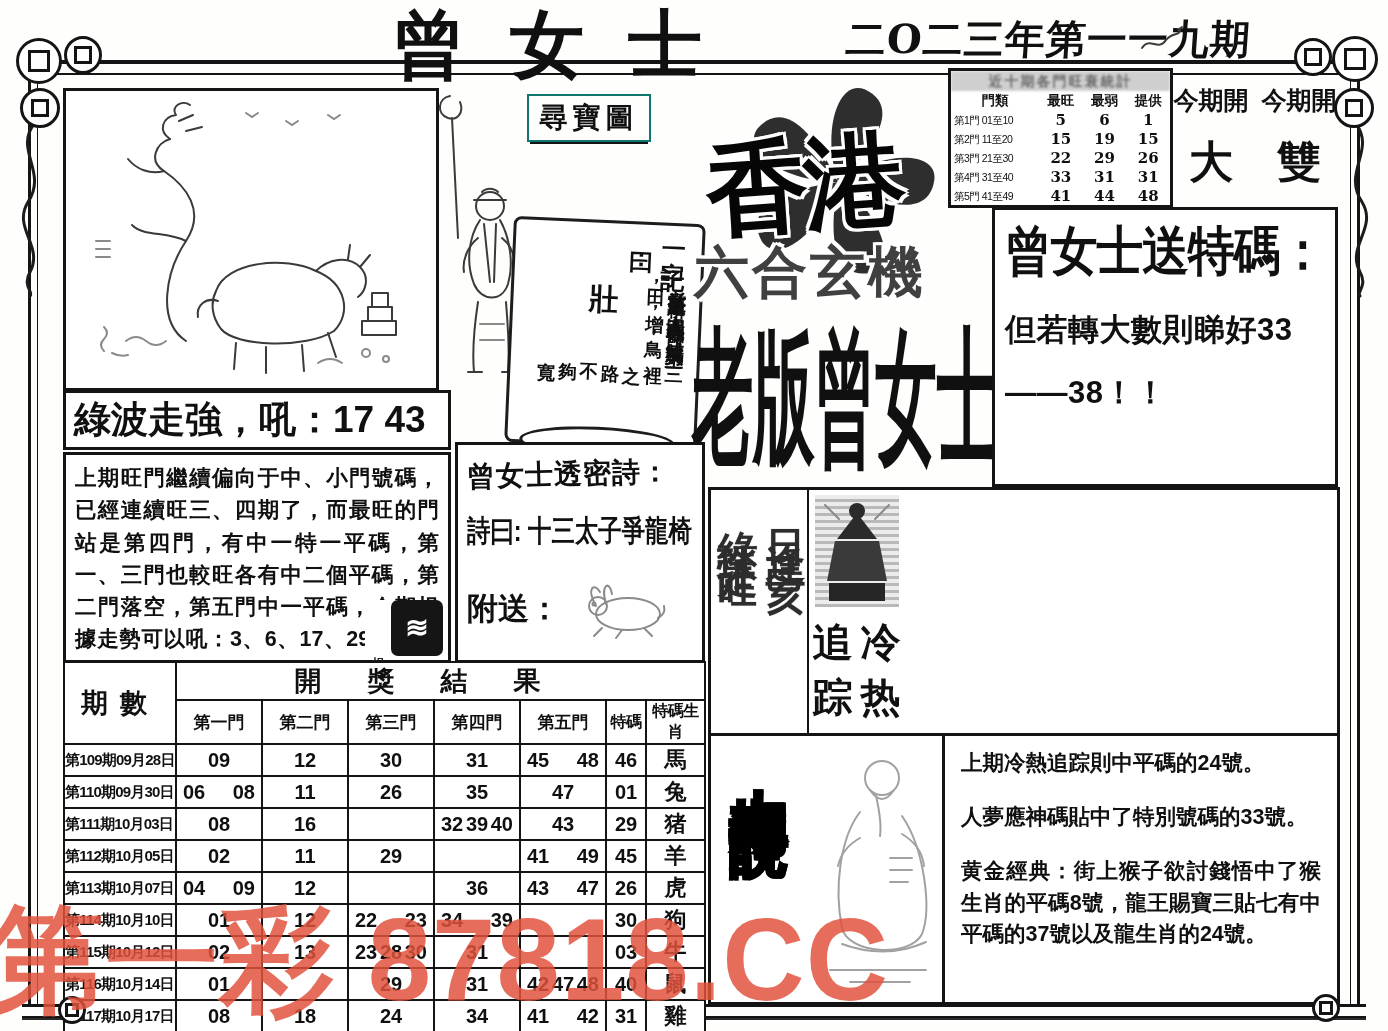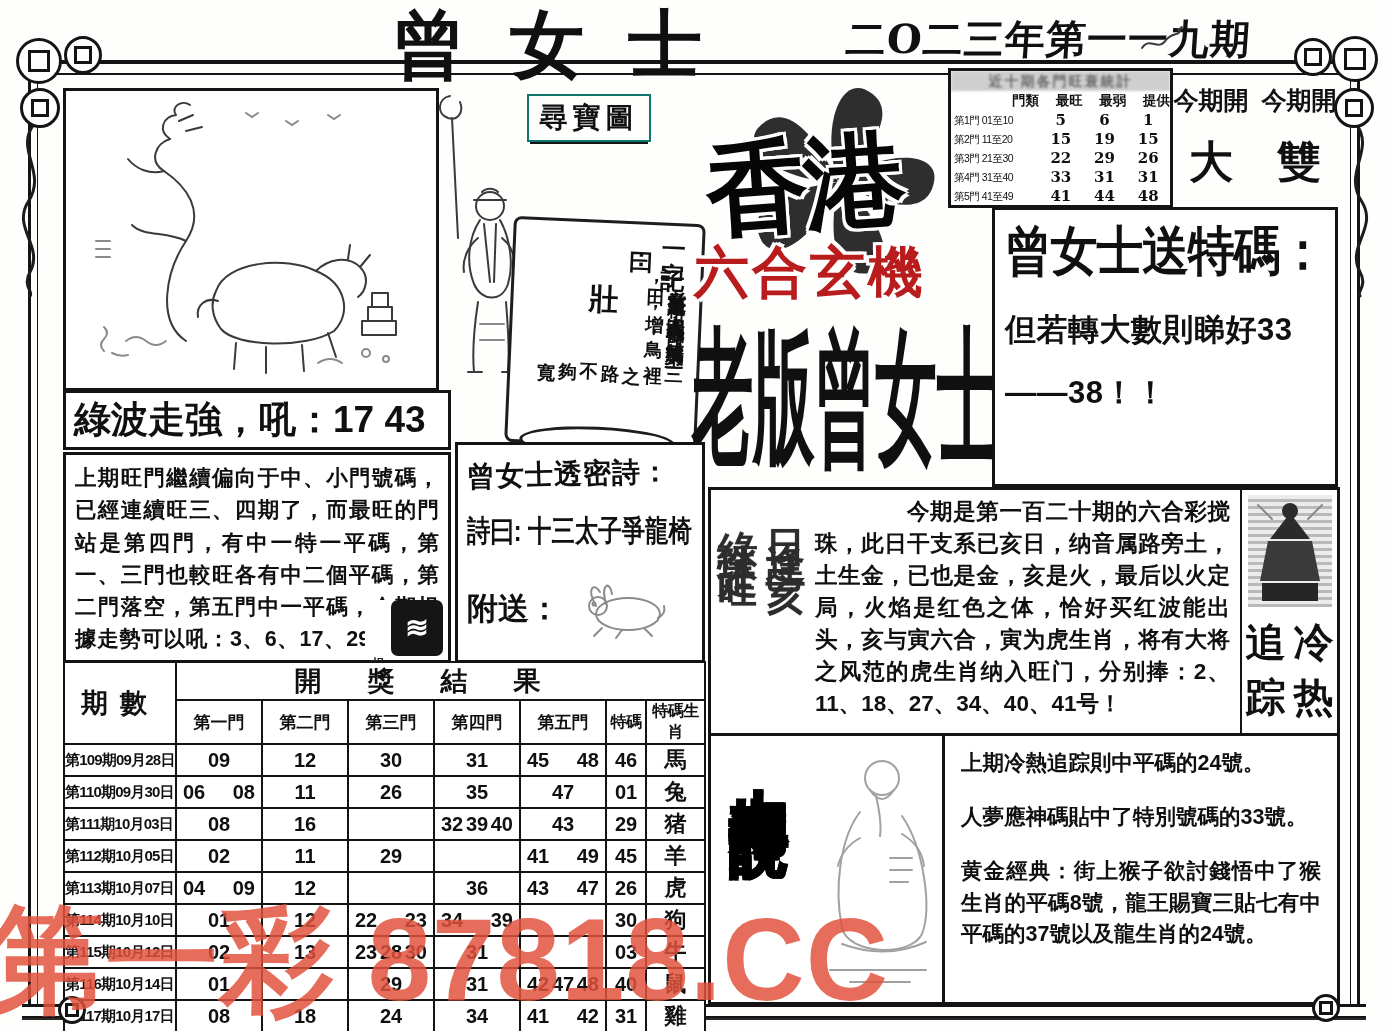--- a/index.html
+++ b/index.html
@@ -42,31 +42,31 @@
   .scroll-head{font-size:24px;font-weight:900;letter-spacing:6px;margin-left:6px;}
   .scroll-head b{font-size:30px;margin-top:26px;display:inline-block;}
   .scroll-line{font-size:18.5px;font-weight:800;letter-spacing:2px;line-height:1.15;}
   .scroll-sig{font-size:14px;font-weight:800;margin-top:120px;}
 
   
   .logo-blob{left:688px;top:70px;width:302px;height:238px;}
   .logo-hk{left:706px;top:118px;font-size:102px;font-weight:900;font-family:"DejaVu Serif",serif;
         letter-spacing:-4px;transform:rotate(-4deg);color:#060606;white-space:nowrap;
         text-shadow:-3px 0 #fff,3px 0 #fff,0 -3px #fff,0 3px #fff,-3px -3px #fff,3px 3px #fff,3px -3px #fff,-3px 3px #fff;}
-  .logo-sub{left:694px;top:236px;font-size:55px;font-weight:900;letter-spacing:3px;color:#b91c1c;white-space:nowrap;
+  .logo-sub{left:694px;top:236px;font-size:55px;font-weight:900;letter-spacing:3px;color:#404040;white-space:nowrap;
         text-shadow:-3px 0 #fff,3px 0 #fff,0 -3px #fff,0 3px #fff,-3px -3px #fff,3px 3px #fff,3px -3px #fff,-3px 3px #fff;}
   .banner{left:692px;top:300px;font-size:136px;font-weight:900;white-space:nowrap;letter-spacing:0;
         transform:scale(0.45,1.08);transform-origin:left top;}
 
   
   .stats{left:948px;top:68px;width:219px;height:134px;border:3px solid #141414;background:#fff;overflow:hidden;}
   .stats-caption{height:20px;background:#cfcfcf;color:#6a6a6a;font-size:14px;font-weight:700;text-align:center;
         letter-spacing:2px;filter:blur(1.1px);overflow:hidden;line-height:20px;}
   .stats table{border-collapse:collapse;width:100%;}
-  .stats th{font-size:13.5px;font-weight:900;padding:1px 0;text-align:right;}
+  .stats th{font-size:13.5px;font-weight:900;padding:1px 0;}
   .stats td{font-size:15px;font-weight:700;text-align:center;font-family:"DejaVu Serif",serif;height:17px;line-height:17px;}
   .stats td.lbl{font-size:10.5px;font-weight:400;font-family:"Liberation Sans",sans-serif;text-align:left;padding-left:3px;
         letter-spacing:-0.5px;color:#111;white-space:nowrap;}
 
   
   .period{left:1174px;top:84px;width:162px;height:120px;display:flex;flex-direction:column;align-items:center;}
   .period-open{display:flex;gap:13px;font-size:25px;font-weight:900;white-space:nowrap;}
   .period-vals{display:flex;gap:44px;font-size:44px;font-weight:900;margin-top:16px;}
 
   
@@ -329,21 +329,20 @@
       </svg>
     </div>
   </div>
 
   <div class="abs right-box">
     <div class="analysis">
       <div class="side-cols">
         <div class="side-col">綠珠走旺</div>
         <div class="side-col">日逢己亥</div>
       </div>
-      <div class="analysis-body">今期是第一百二十期的六合彩搅珠，此日干支系已亥日，纳音属路旁土，土生金，已也是金，亥是火，最后以火定局，火焰是红色之体，恰好买红波能出头，亥与寅六合，寅为虎生肖，将有大将之风范的虎生肖纳入旺门，分别捧：2、11、18、27、34、40、41号！</div>
       <div class="chase-col">
         <div class="warrior">
           <svg width="84" height="112" viewBox="0 0 84 112">
             <path d="M42,18 l-20,26 h40 z" fill="#2b2b2b"></path>
             <circle cx="42" cy="16" r="8" fill="#2b2b2b"></circle>
             <path d="M20,46 h44 l8,40 h-60 z" fill="#3a3a3a"></path>
             <path d="M14,88 h56 v18 h-56 z" fill="#262626"></path>
             <path class="sketch-light" d="M10,10 l14,14 M74,10 l-14,14"></path>
           </svg>
         </div>

